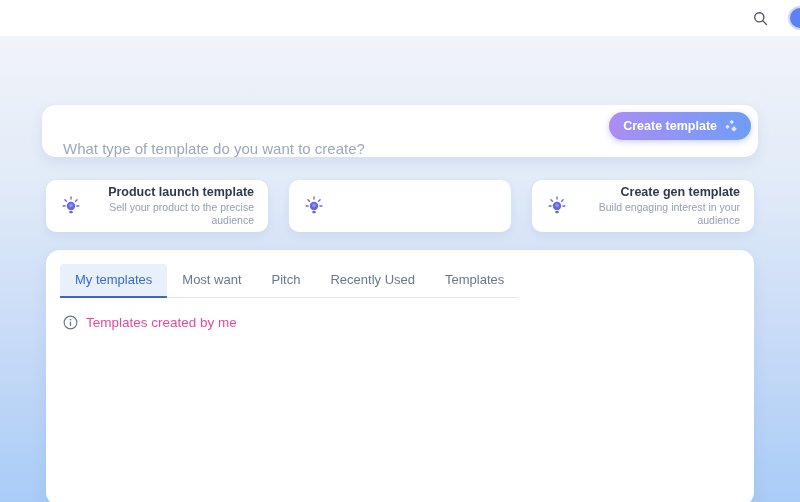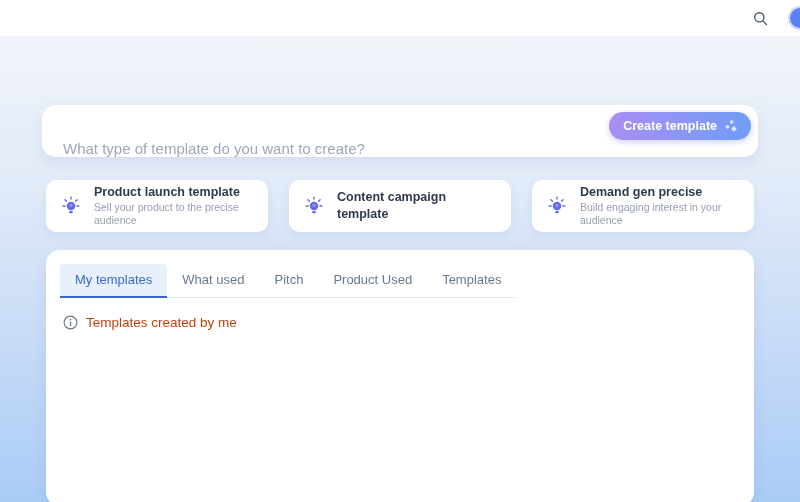--- a/index.html
+++ b/index.html
@@ -41,21 +41,21 @@
     position: absolute; right: 7px; top: 7px; height: 28px;
     border: none; cursor: pointer; border-radius: 14px;
     background: linear-gradient(90deg, #ab8df3 0%, #8f95f6 45%, #6f9df6 100%);
     color: #ffffff; font-family: inherit; font-size: 12.5px; font-weight: bold;
     display: flex; align-items: center; gap: 7px; padding: 0 12px 0 14px;
     box-shadow: 0 2px 6px rgba(110, 120, 230, 0.35);
   }
   .sparkle { width: 15px; height: 15px; opacity: 0.9; }
 
   
-  .cards { display: flex; gap: 21px; margin: 23px 4px 0 4px; }
+  .cards { display: flex; gap: 21px; margin: 23px 4px 0 4px; text-align: right; }
   .card {
     flex: 1; background: #ffffff; border-radius: 10px; height: 52px;
     box-shadow: 0 4px 10px rgba(40, 70, 130, 0.07);
     display: flex; align-items: center; gap: 12px; padding: 0 14px;
     cursor: pointer;
   }
   .bulb { width: 22px; height: 22px; flex: none; }
   .card-title { font-size: 12.5px; font-weight: bold; color: #2e3b4e; line-height: 1.35; }
   .card-sub { font-size: 10.5px; color: #95a0b0; line-height: 1.3; }
 
@@ -69,21 +69,21 @@
   .tab {
     font-size: 13px; color: #68798c; padding: 8px 15px 9px 15px; cursor: pointer;
     border-bottom: 2px solid transparent; margin-bottom: -1px; white-space: nowrap;
   }
   .tab.active {
     color: #3a6ace; background: #e7f0fb; border-bottom-color: #3a67cb;
     border-top-left-radius: 4px; border-top-right-radius: 4px;
   }
   .empty-state {
     display: flex; align-items: center; gap: 8px; margin: 17px 0 0 3px;
-    font-size: 13.5px; color: #c2410c;
+    font-size: 13.5px; color: #ec4899;
   }
   .info-icon { width: 15px; height: 15px; flex: none; }
 </style>
 </head>
 <body>
 
 <header class="topbar">
   <span class="search-btn">
     <svg viewBox="0 0 20 20" width="17" height="17" fill="none" stroke="#4b5563" stroke-width="1.6" stroke-linecap="round">
       <circle cx="8.6" cy="8.6" r="5.4"></circle>
@@ -142,53 +142,52 @@
               <line x1="18.6" y1="5.2" x2="17" y2="6.8"></line>
               <line x1="3.4" y1="12" x2="5.6" y2="12"></line>
               <line x1="18.4" y1="12" x2="20.6" y2="12"></line>
             </g>
             <circle cx="12" cy="12" r="4.6" fill="#6366e8"></circle>
             <circle cx="12" cy="11.4" r="2" fill="#8f92f2"></circle>
             <rect x="10" y="17.4" width="4" height="2.4" rx="1.1" fill="#6366e8"></rect>
           </svg>
         </span>
         <span>
-          <div class="card-title">Content campaign template</div>
         </span>
       </div>
 
       <div class="card">
         <span class="bulb">
           <svg viewBox="0 0 24 24" width="22" height="22">
             <g stroke="#6366e8" stroke-width="1.5" stroke-linecap="round">
               <line x1="12" y1="2.2" x2="12" y2="4.4"></line>
               <line x1="5.4" y1="5.2" x2="7" y2="6.8"></line>
               <line x1="18.6" y1="5.2" x2="17" y2="6.8"></line>
               <line x1="3.4" y1="12" x2="5.6" y2="12"></line>
               <line x1="18.4" y1="12" x2="20.6" y2="12"></line>
             </g>
             <circle cx="12" cy="12" r="4.6" fill="#6366e8"></circle>
             <circle cx="12" cy="11.4" r="2" fill="#8f92f2"></circle>
             <rect x="10" y="17.4" width="4" height="2.4" rx="1.1" fill="#6366e8"></rect>
           </svg>
         </span>
         <span>
-          <div class="card-title">Demand gen precise</div>
+          <div class="card-title">Create gen template</div>
           <div class="card-sub">Build engaging interest in your audience</div>
         </span>
       </div>
 
     </div>
 
     <section class="panel">
       <nav class="tabs">
         <span class="tab active">My templates</span>
-        <span class="tab">What used</span>
+        <span class="tab">Most want</span>
         <span class="tab">Pitch</span>
-        <span class="tab">Product Used</span>
+        <span class="tab">Recently Used</span>
         <span class="tab">Templates</span>
       </nav>
       <div class="empty-state">
         <span class="info-icon">
           <svg viewBox="0 0 16 16" width="15" height="15" fill="none">
             <circle cx="8" cy="8" r="6.8" stroke="#6b7785" stroke-width="1.2"></circle>
             <circle cx="8" cy="4.9" r="0.9" fill="#6b7785"></circle>
             <rect x="7.3" y="6.8" width="1.4" height="5" rx="0.7" fill="#6b7785"></rect>
           </svg>
         </span>

